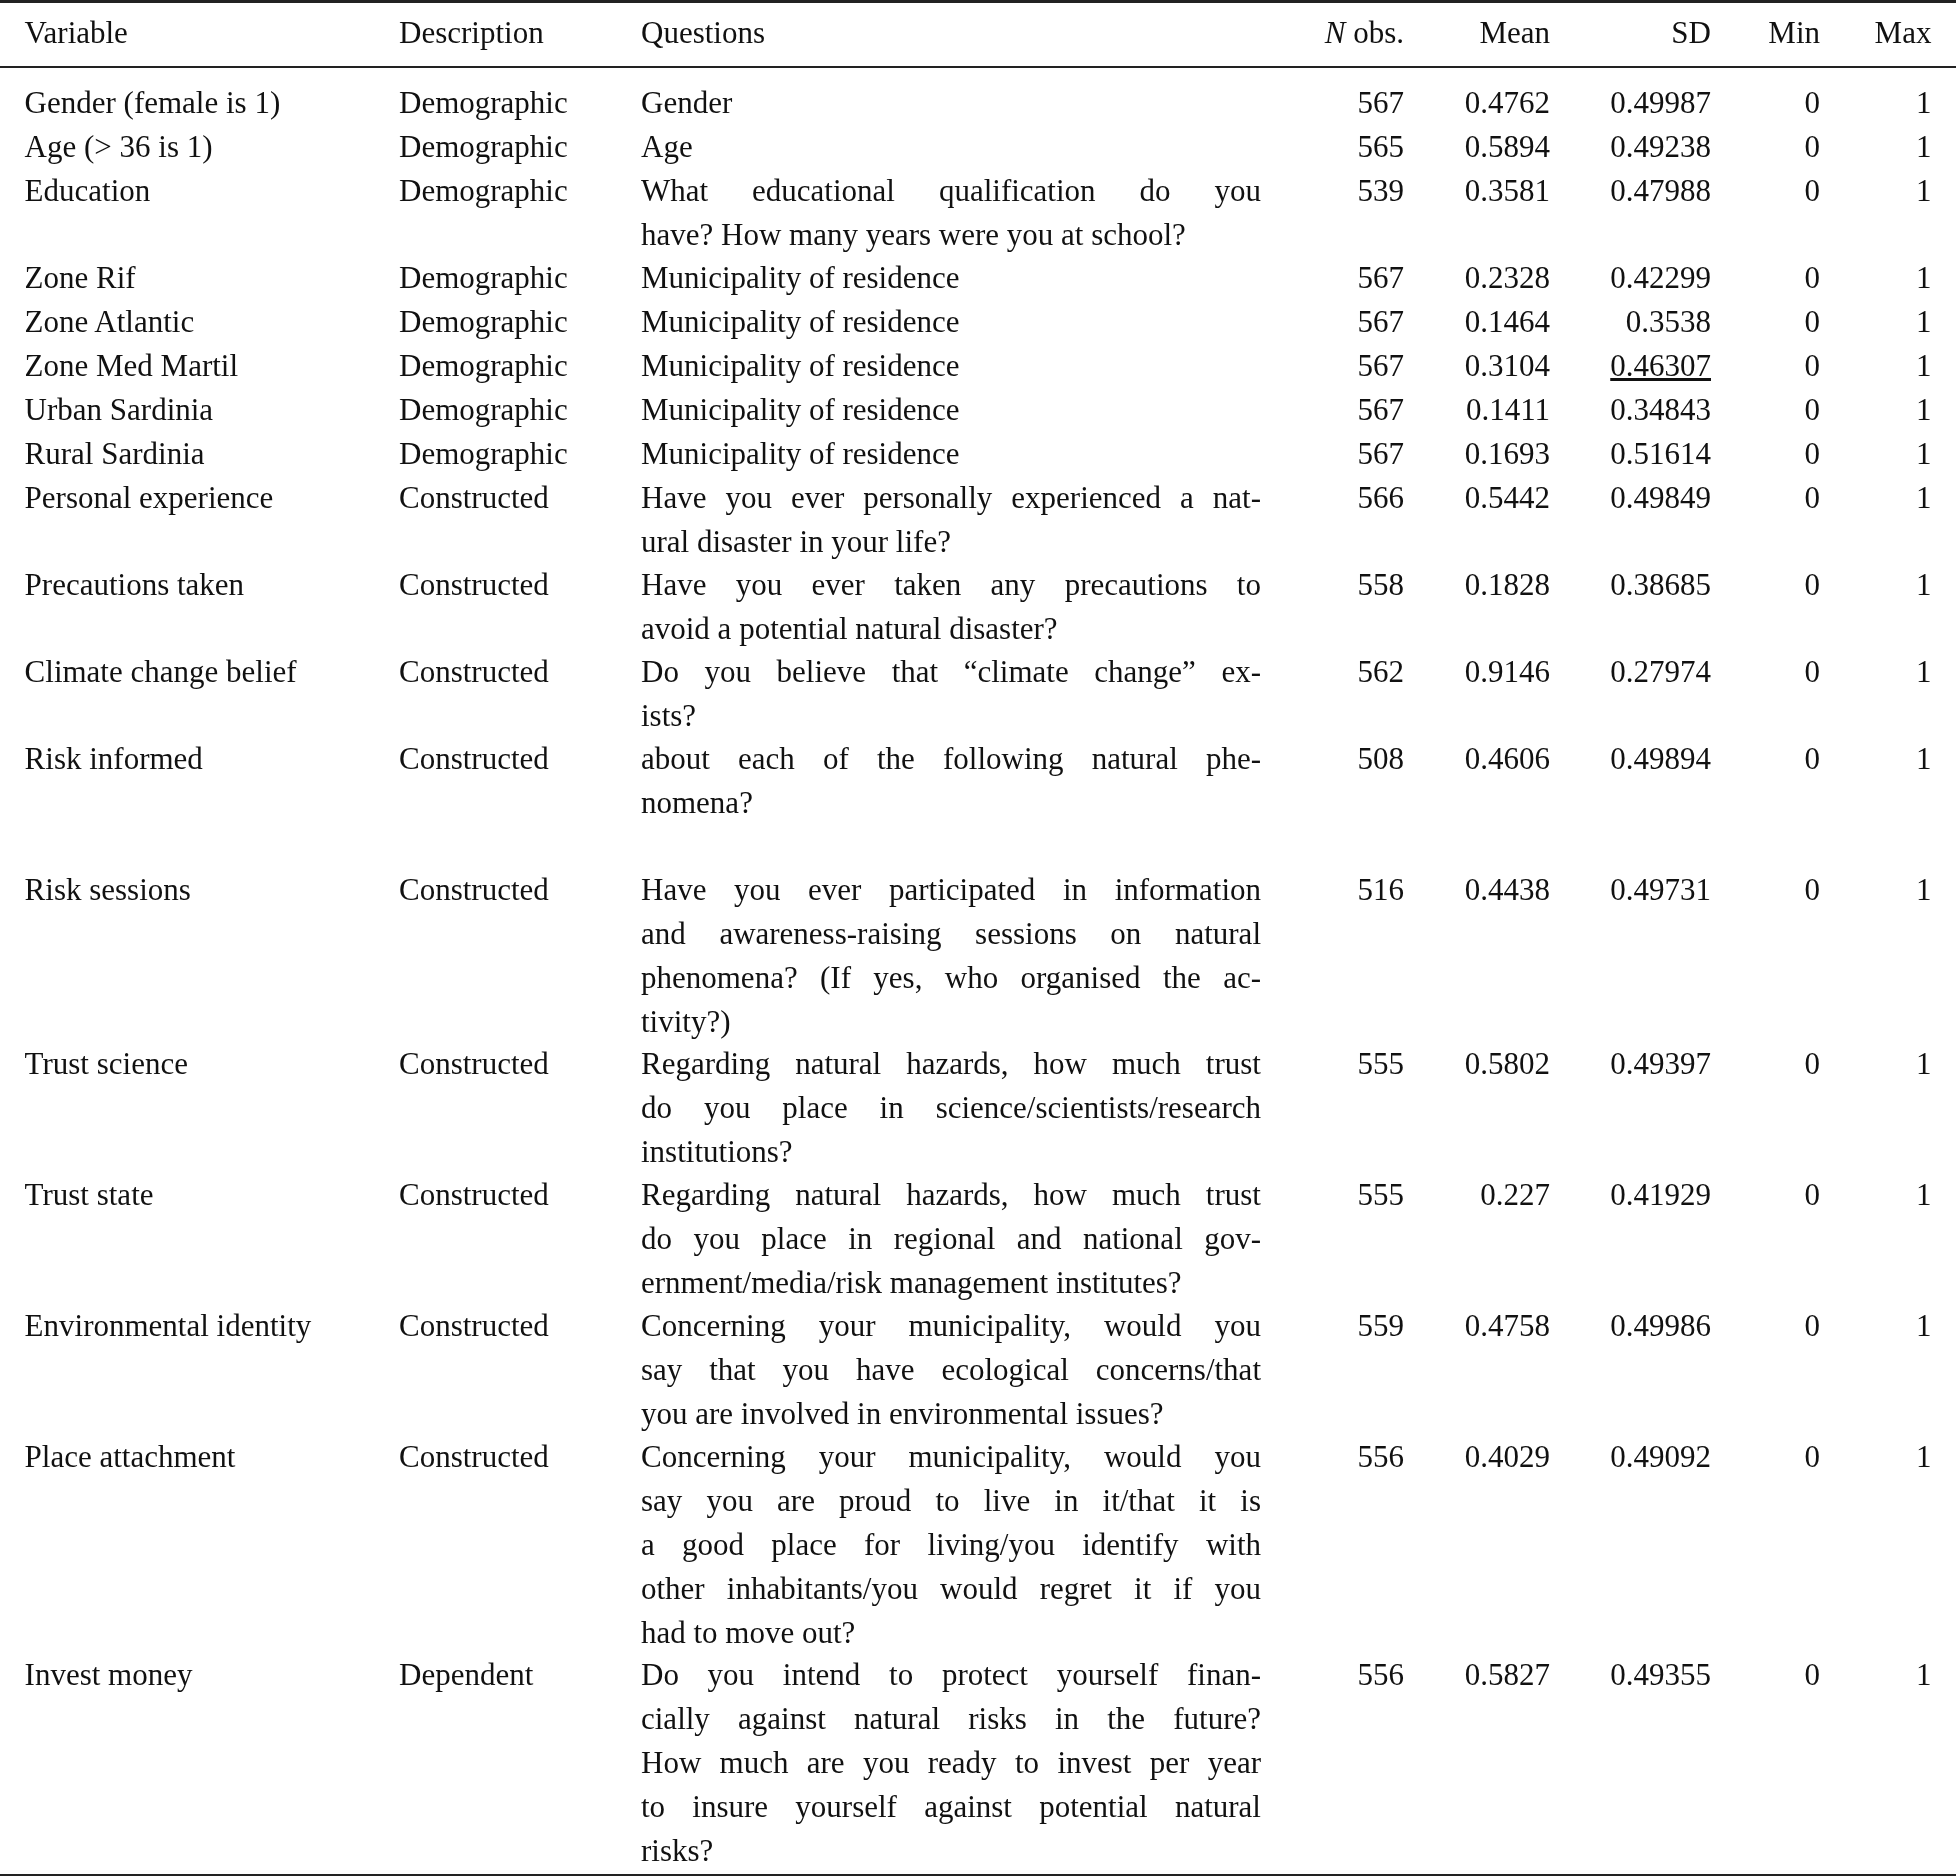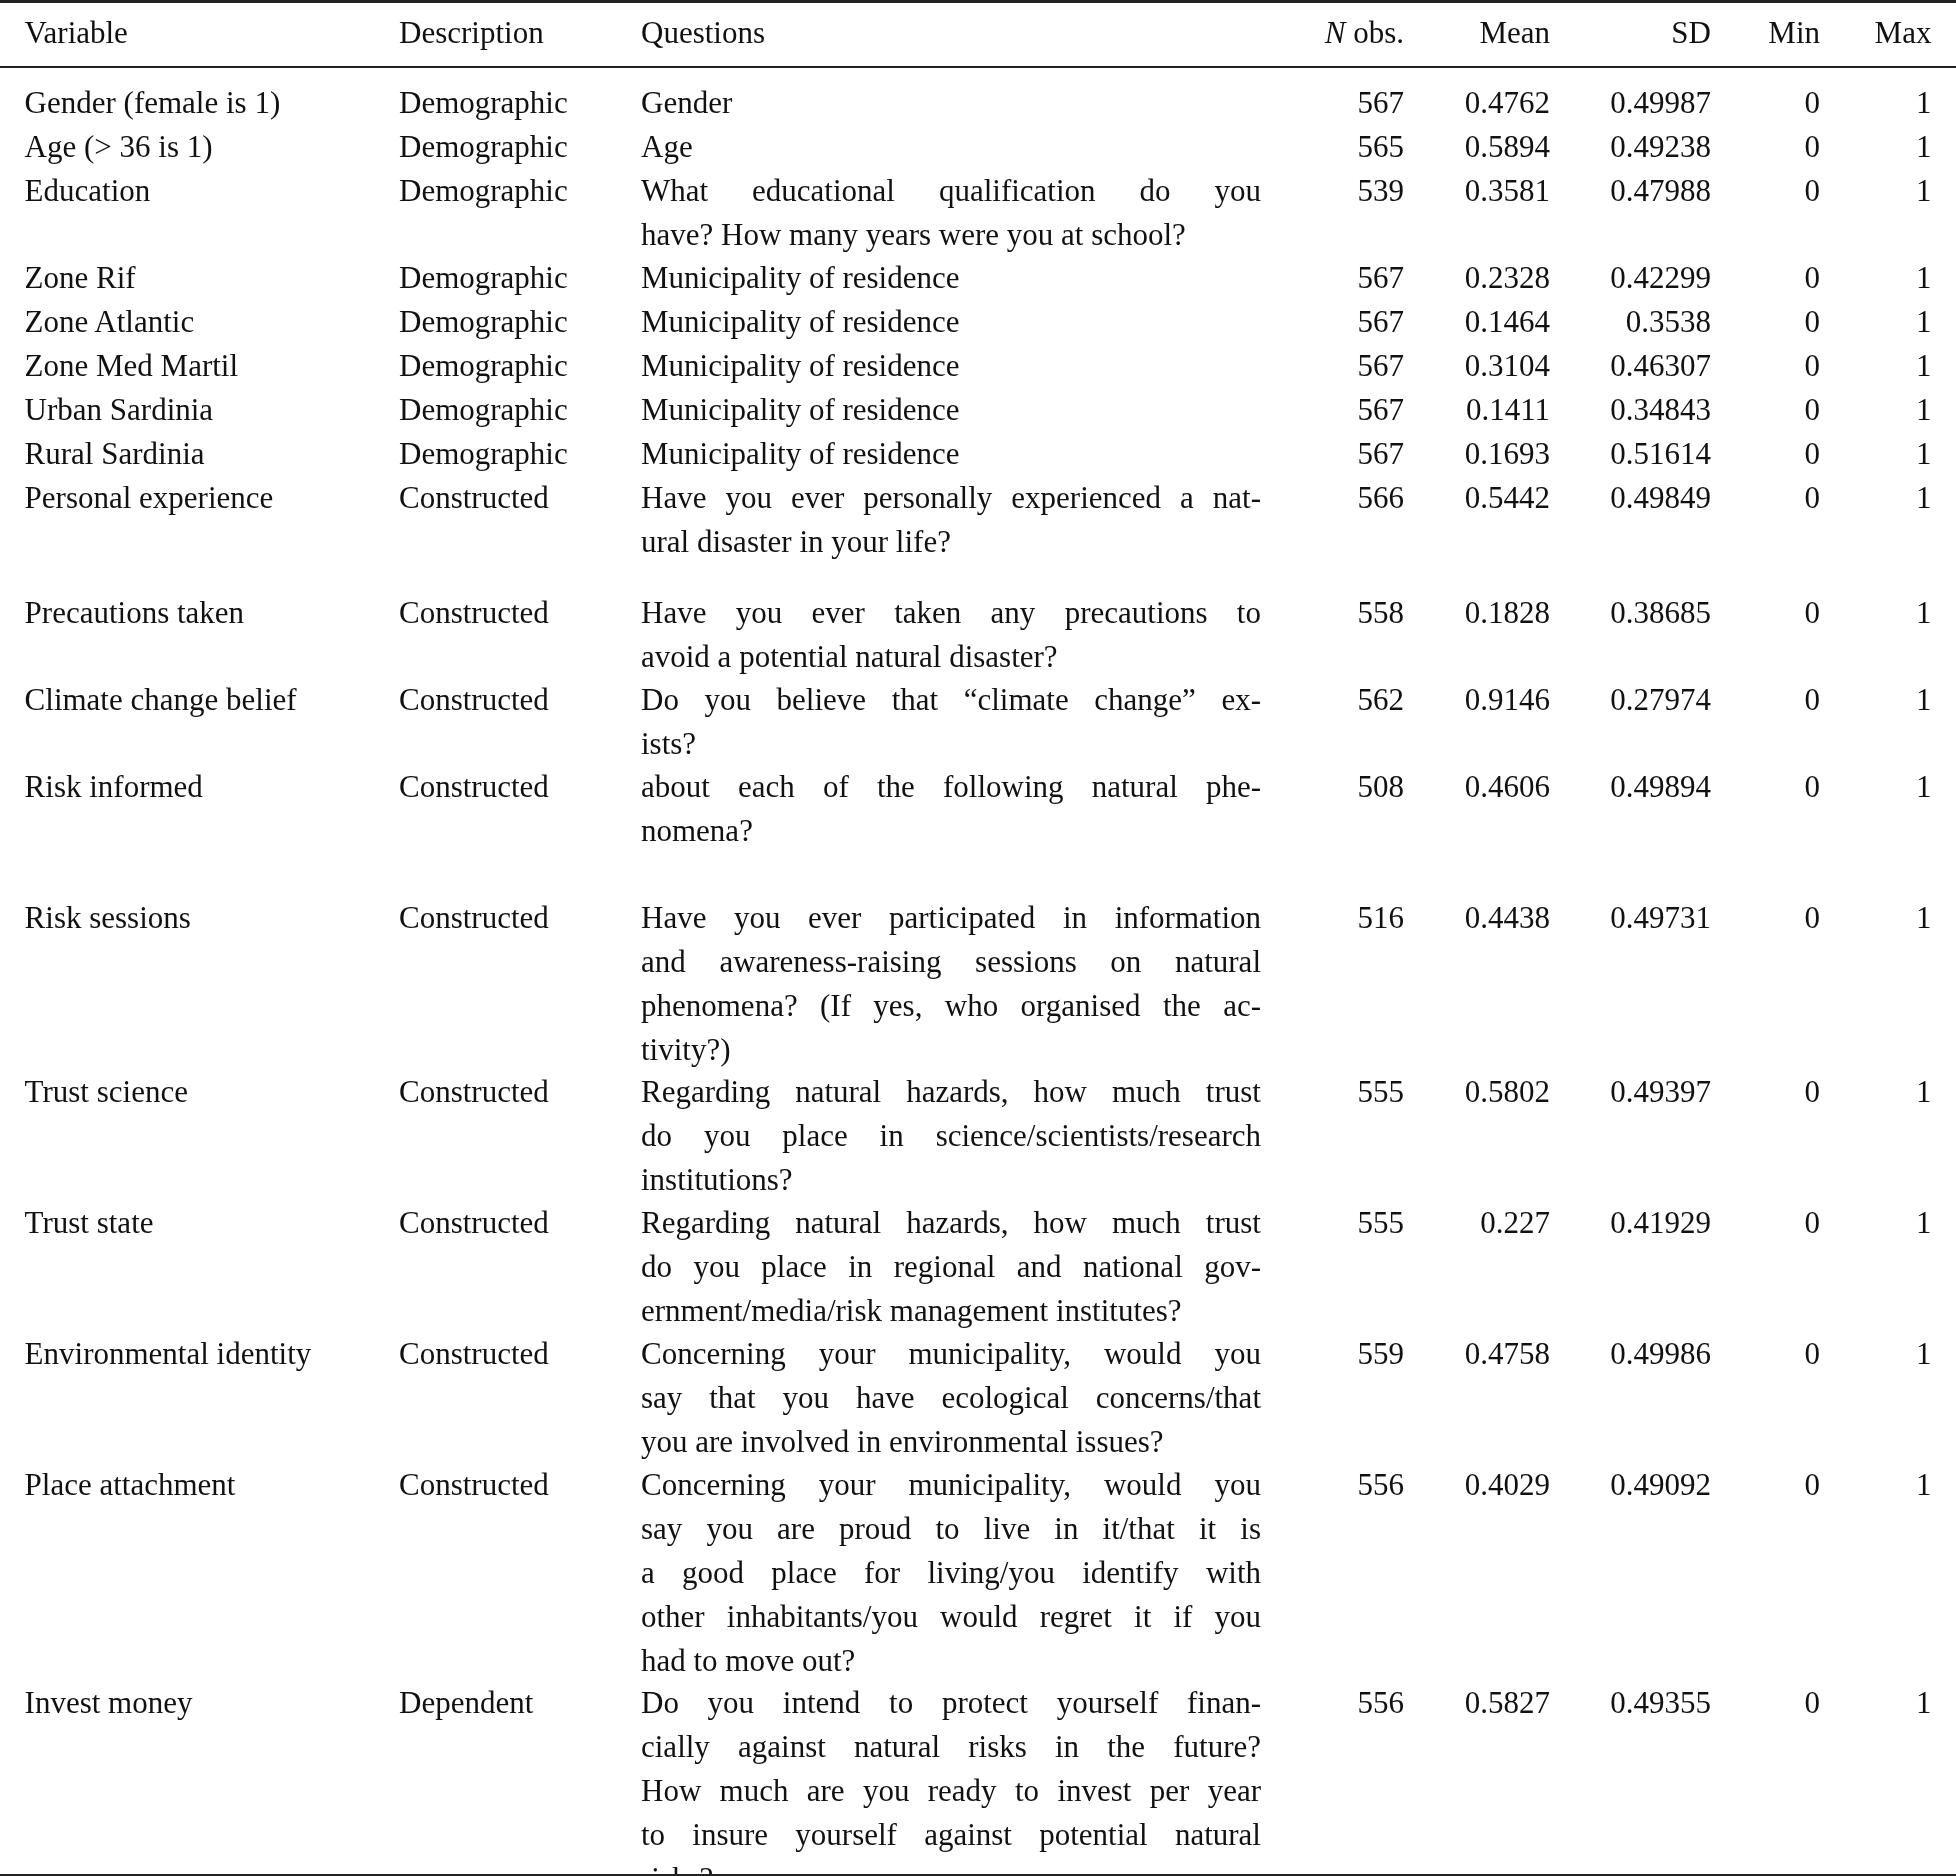--- a/index.html
+++ b/index.html
@@ -179,21 +179,21 @@
         <span class="cell c-max" style="top: 0px;">1</span>
       </div>
       <div class="row" style="height: 44px;">
         <span class="cell c-var" style="top: 0px;">Zone Med Martil</span>
         <span class="cell c-desc" style="top: 0px;">Demographic</span>
         <div class="q-lines">
           <span class="q-line">Municipality of residence</span>
         </div>
         <span class="cell c-n" style="top: 0px;">567</span>
         <span class="cell c-mean" style="top: 0px;">0.3104</span>
-        <span class="cell c-sd" style="top: 0px;">0.46307</span>
+        <span class="cell c-sd" style="top: 0px; text-decoration: underline;">0.46307</span>
         <span class="cell c-min" style="top: 0px;">0</span>
         <span class="cell c-max" style="top: 0px;">1</span>
       </div>
       <div class="row" style="height: 44px;">
         <span class="cell c-var" style="top: 0px;">Urban Sardinia</span>
         <span class="cell c-desc" style="top: 0px;">Demographic</span>
         <div class="q-lines">
           <span class="q-line">Municipality of residence</span>
         </div>
         <span class="cell c-n" style="top: 0px;">567</span>
@@ -220,21 +220,21 @@
         <div class="q-lines">
           <span class="q-line justify">Have you ever personally experienced a nat-</span>
           <span class="q-line">ural disaster in your life?</span>
         </div>
         <span class="cell c-n" style="top: 0px;">566</span>
         <span class="cell c-mean" style="top: 0px;">0.5442</span>
         <span class="cell c-sd" style="top: 0px;">0.49849</span>
         <span class="cell c-min" style="top: 0px;">0</span>
         <span class="cell c-max" style="top: 0px;">1</span>
       </div>
-      <div class="row" style="height: 87px; margin-top: 28px;">
+      <div class="row" style="height: 87px;">
         <span class="cell c-var" style="top: 0px;">Precautions taken</span>
         <span class="cell c-desc" style="top: 0px;">Constructed</span>
         <div class="q-lines">
           <span class="q-line justify">Have you ever taken any precautions to</span>
           <span class="q-line">avoid a potential natural disaster?</span>
         </div>
         <span class="cell c-n" style="top: 0px;">558</span>
         <span class="cell c-mean" style="top: 0px;">0.1828</span>
         <span class="cell c-sd" style="top: 0px;">0.38685</span>
         <span class="cell c-min" style="top: 0px;">0</span>

